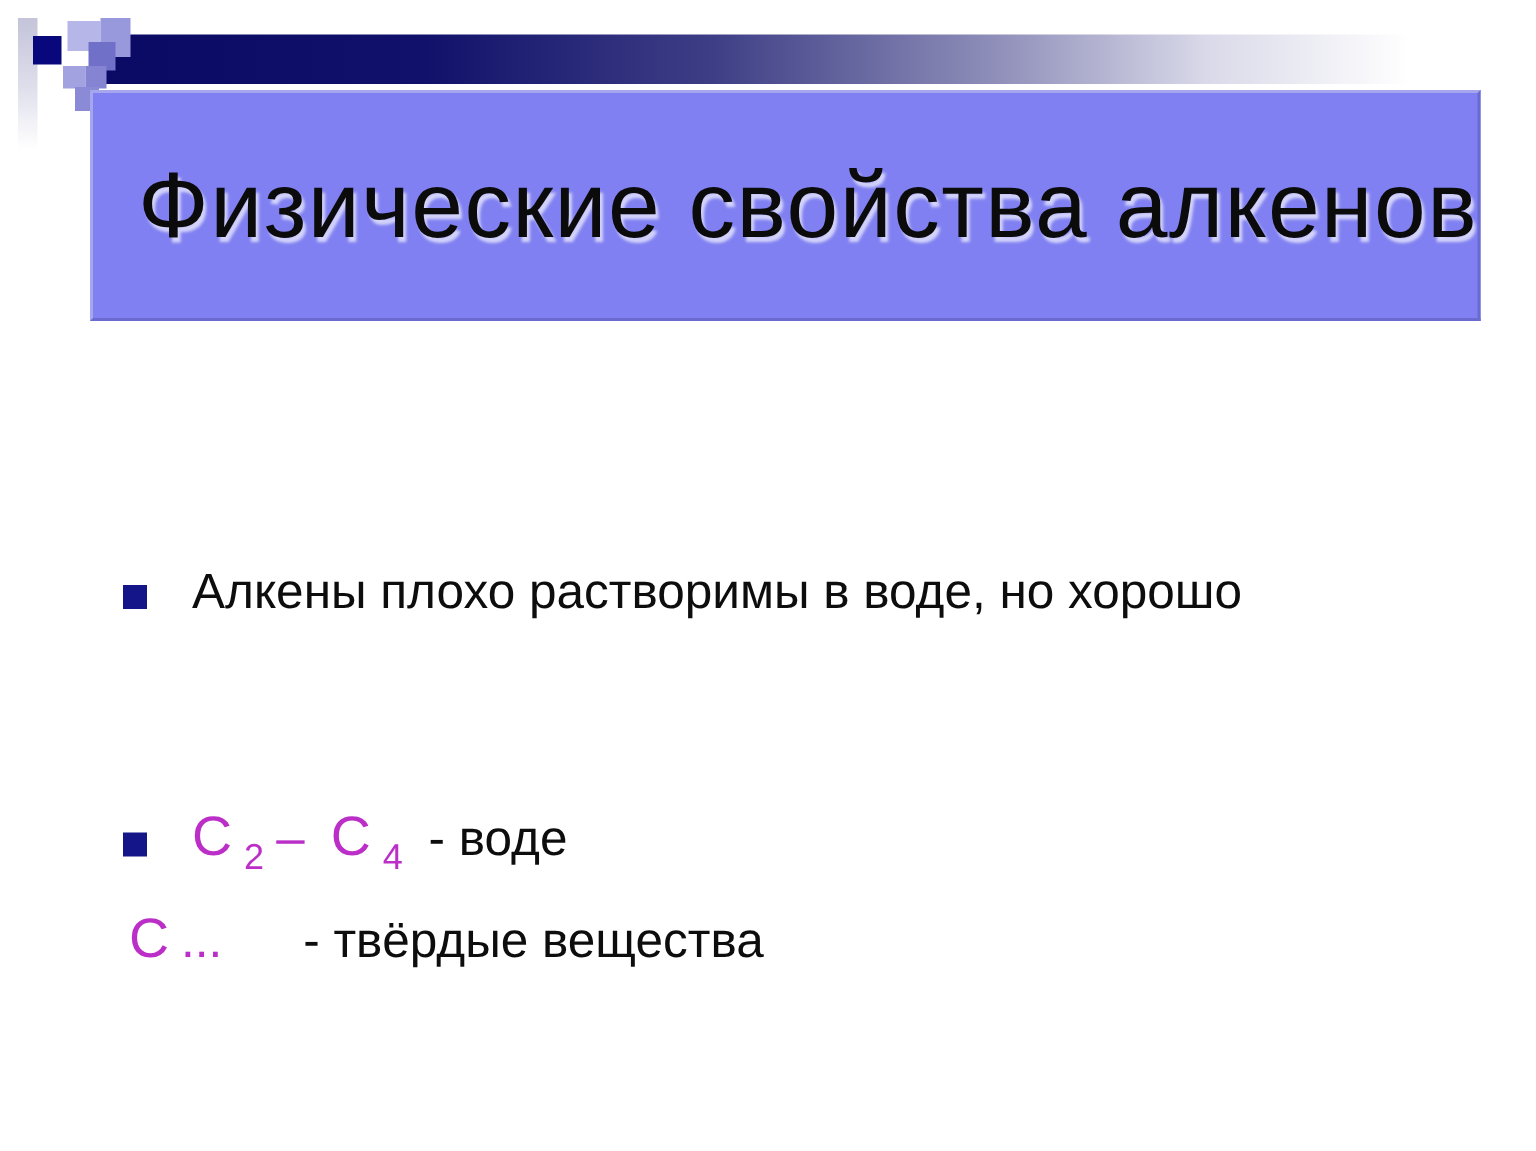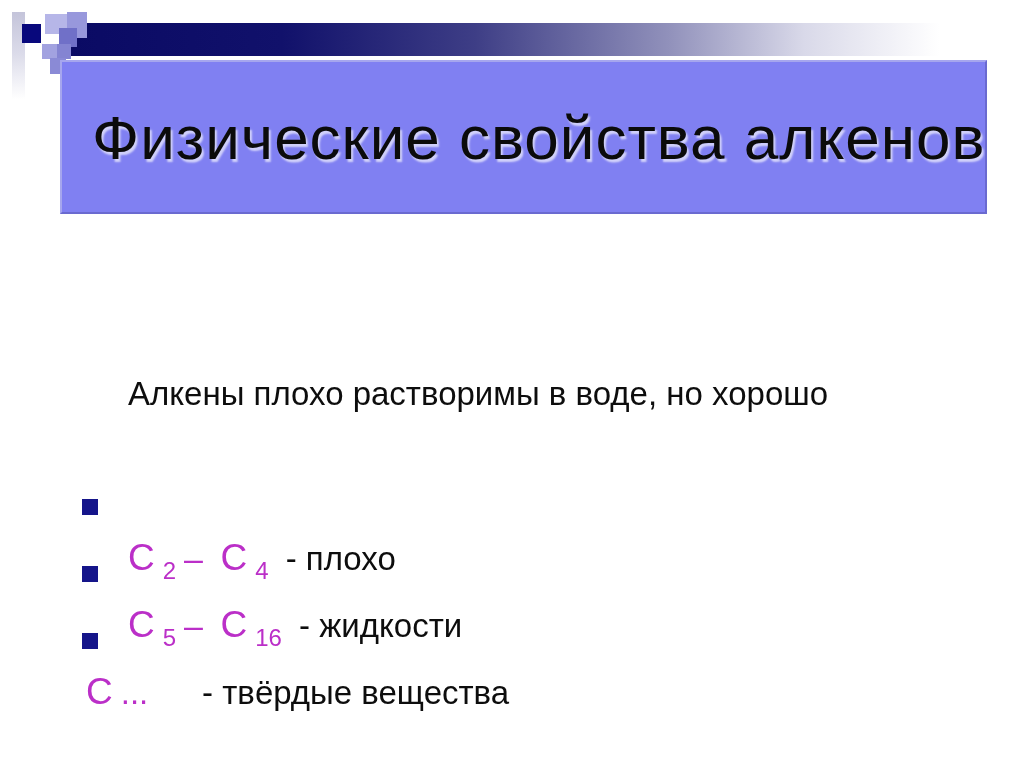--- a/index.html
+++ b/index.html
@@ -51,21 +51,21 @@
     letter-spacing:1px;
     color:#0b0b0b;
     text-shadow:2px 3px 2px rgba(255,255,255,0.65);
     white-space:nowrap;
   }
   
   .content{
     position:absolute;left:62px;top:252px;width:910px;
   }
   .li{
-    display:flex;align-items:flex-end;
+    display:flex;align-items:center;
     margin-bottom:11px;
   }
   .marker{
     flex:0 0 16px;width:16px;height:16px;
     background:var(--bullet);
     margin-top:13px;margin-right:22px;
   }
   .li-text{
     font-size:33px;line-height:47px;color:#0d0d0d;
     white-space:pre-wrap;
@@ -108,27 +108,23 @@
 
   <div class="li">
     <div class="marker"></div>
     <div class="li-text">
       <div>Алкены плохо растворимы в воде, но хорошо</div>
     </div>
   </div>
 
   <div class="li formula-row">
     <div class="marker"></div>
-    <div class="li-text"><span class="fsym">C</span><span class="fsub">2</span><span class="fdash">– </span><span class="fsym">C</span><span class="fsub">4</span><span> - плохо</span></div>
+    <div class="li-text"><span class="fsym">C</span><span class="fsub">2</span><span class="fdash">– </span><span class="fsym">C</span><span class="fsub">4</span><span> - воде</span></div>
   </div>
 
-  <div class="li formula-row">
-    <div class="marker"></div>
-    <div class="li-text"><span class="fsym">C</span><span class="fsub">5</span><span class="fdash">– </span><span class="fsym">C</span><span class="fsub">16</span><span> - жидкости</span></div>
-  </div>
 
   <div class="li formula-row">
 
     <div class="li-text"><span class="fsym">C</span><span class="fell">...</span><span>     - твёрдые вещества</span></div>
   </div>
 
 </div>
 
 <div class="bottom-strip"></div>
 

